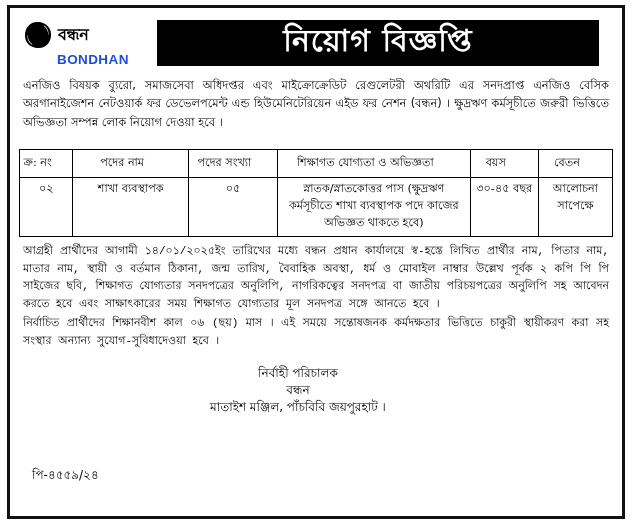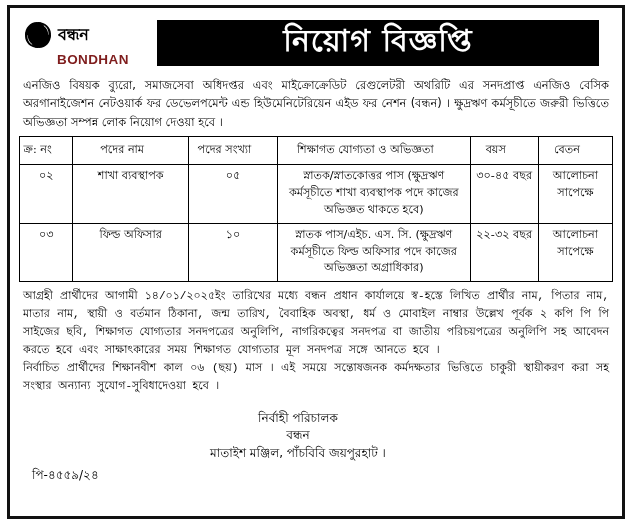--- a/index.html
+++ b/index.html
@@ -64,21 +64,21 @@
     letter-spacing: -0.2px;
     line-height: 1;
     color: #000;
   }
   .brand-en {
     font-size: 13.5px;
     font-weight: 700;
     letter-spacing: 0.4px;
     margin-top: 2px;
     margin-left: 34px;
-    color: #7f1d1d;
+    color: #1d4ed8;
   }
   .title-banner {
     flex: 1 1 auto;
     margin-left: 2px;
     margin-right: 14px;
     background: #000000;
     color: #ffffff;
     text-align: center;
     font-family: "DejaVu Sans", sans-serif;
     font-size: 30px;
@@ -86,21 +86,21 @@
     line-height: 1.28;
     padding: 2px 0 6px 0;
     letter-spacing: 1px;
   }
   
   .intro {
     font-family: "DejaVu Sans", sans-serif;
     font-size: 11.4px;
     line-height: 1.62;
     text-align: justify;
-    padding: 4px 4px 4px 4px;
+    padding: 4px 4px 17px 4px;
     color: #000;
   }
   
   table.jobs {
     width: 100%;
     border-collapse: collapse;
     table-layout: fixed;
     font-family: "DejaVu Sans", sans-serif;
     margin-top: 1px;
   }
@@ -223,28 +223,20 @@
       </thead>
       <tbody>
         <tr>
           <td class="sl">০২</td>
           <td class="post">শাখা ব্যবস্থাপক</td>
           <td class="count">০৫</td>
           <td class="qual">স্নাতক/স্নাতকোত্তর পাস (ক্ষুদ্রঋণ কর্মসূচীতে শাখা ব্যবস্থাপক পদে কাজের অভিজ্ঞত থাকতে হবে)</td>
           <td class="age">৩০-৪৫ বছর</td>
           <td class="salary">আলোচনা সাপেক্ষে</td>
         </tr>
-        <tr>
-          <td class="sl">০৩</td>
-          <td class="post">ফিল্ড অফিসার</td>
-          <td class="count">১০</td>
-          <td class="qual">স্নাতক পাস/এইচ. এস. সি. (ক্ষুদ্রঋণ কর্মসূচীতে ফিল্ড অফিসার পদে কাজের অভিজ্ঞতা অগ্রাধিকার)</td>
-          <td class="age">২২-৩২ বছর</td>
-          <td class="salary">আলোচনা সাপেক্ষে</td>
-        </tr>
       </tbody>
     </table>
 
     <div class="notes">
       <p>আগ্রহী প্রার্থীদের আগামী ১৪/০১/২০২৫ইং তারিখের মধ্যে বন্ধন প্রধান কার্যালয়ে স্ব-হস্তে লিখিত প্রার্থীর নাম, পিতার নাম, মাতার নাম, স্থায়ী ও বর্তমান ঠিকানা, জন্ম তারিখ, বৈবাহিক অবস্থা, ধর্ম ও মোবাইল নাম্বার উল্লেখ পূর্বক ২ কপি পি পি সাইজের ছবি, শিক্ষাগত যোগ্যতার সনদপত্রের অনুলিপি, নাগরিকত্বের সনদপত্র বা জাতীয় পরিচয়পত্রের অনুলিপি সহ আবেদন করতে হবে এবং সাক্ষাৎকারের সময় শিক্ষাগত যোগ্যতার মূল সনদপত্র সঙ্গে আনতে হবে ।</p>
       <p>নির্বাচিত প্রার্থীদের শিক্ষানবীশ কাল ০৬ (ছয়) মাস । এই সময়ে সন্তোষজনক কর্মদক্ষতার ভিত্তিতে চাকুরী স্থায়ীকরণ করা সহ সংস্থার অন্যান্য সুযোগ-সুবিধাদেওয়া হবে ।</p>
     </div>
 
     <div class="signature">
       <div class="sig-inner">

